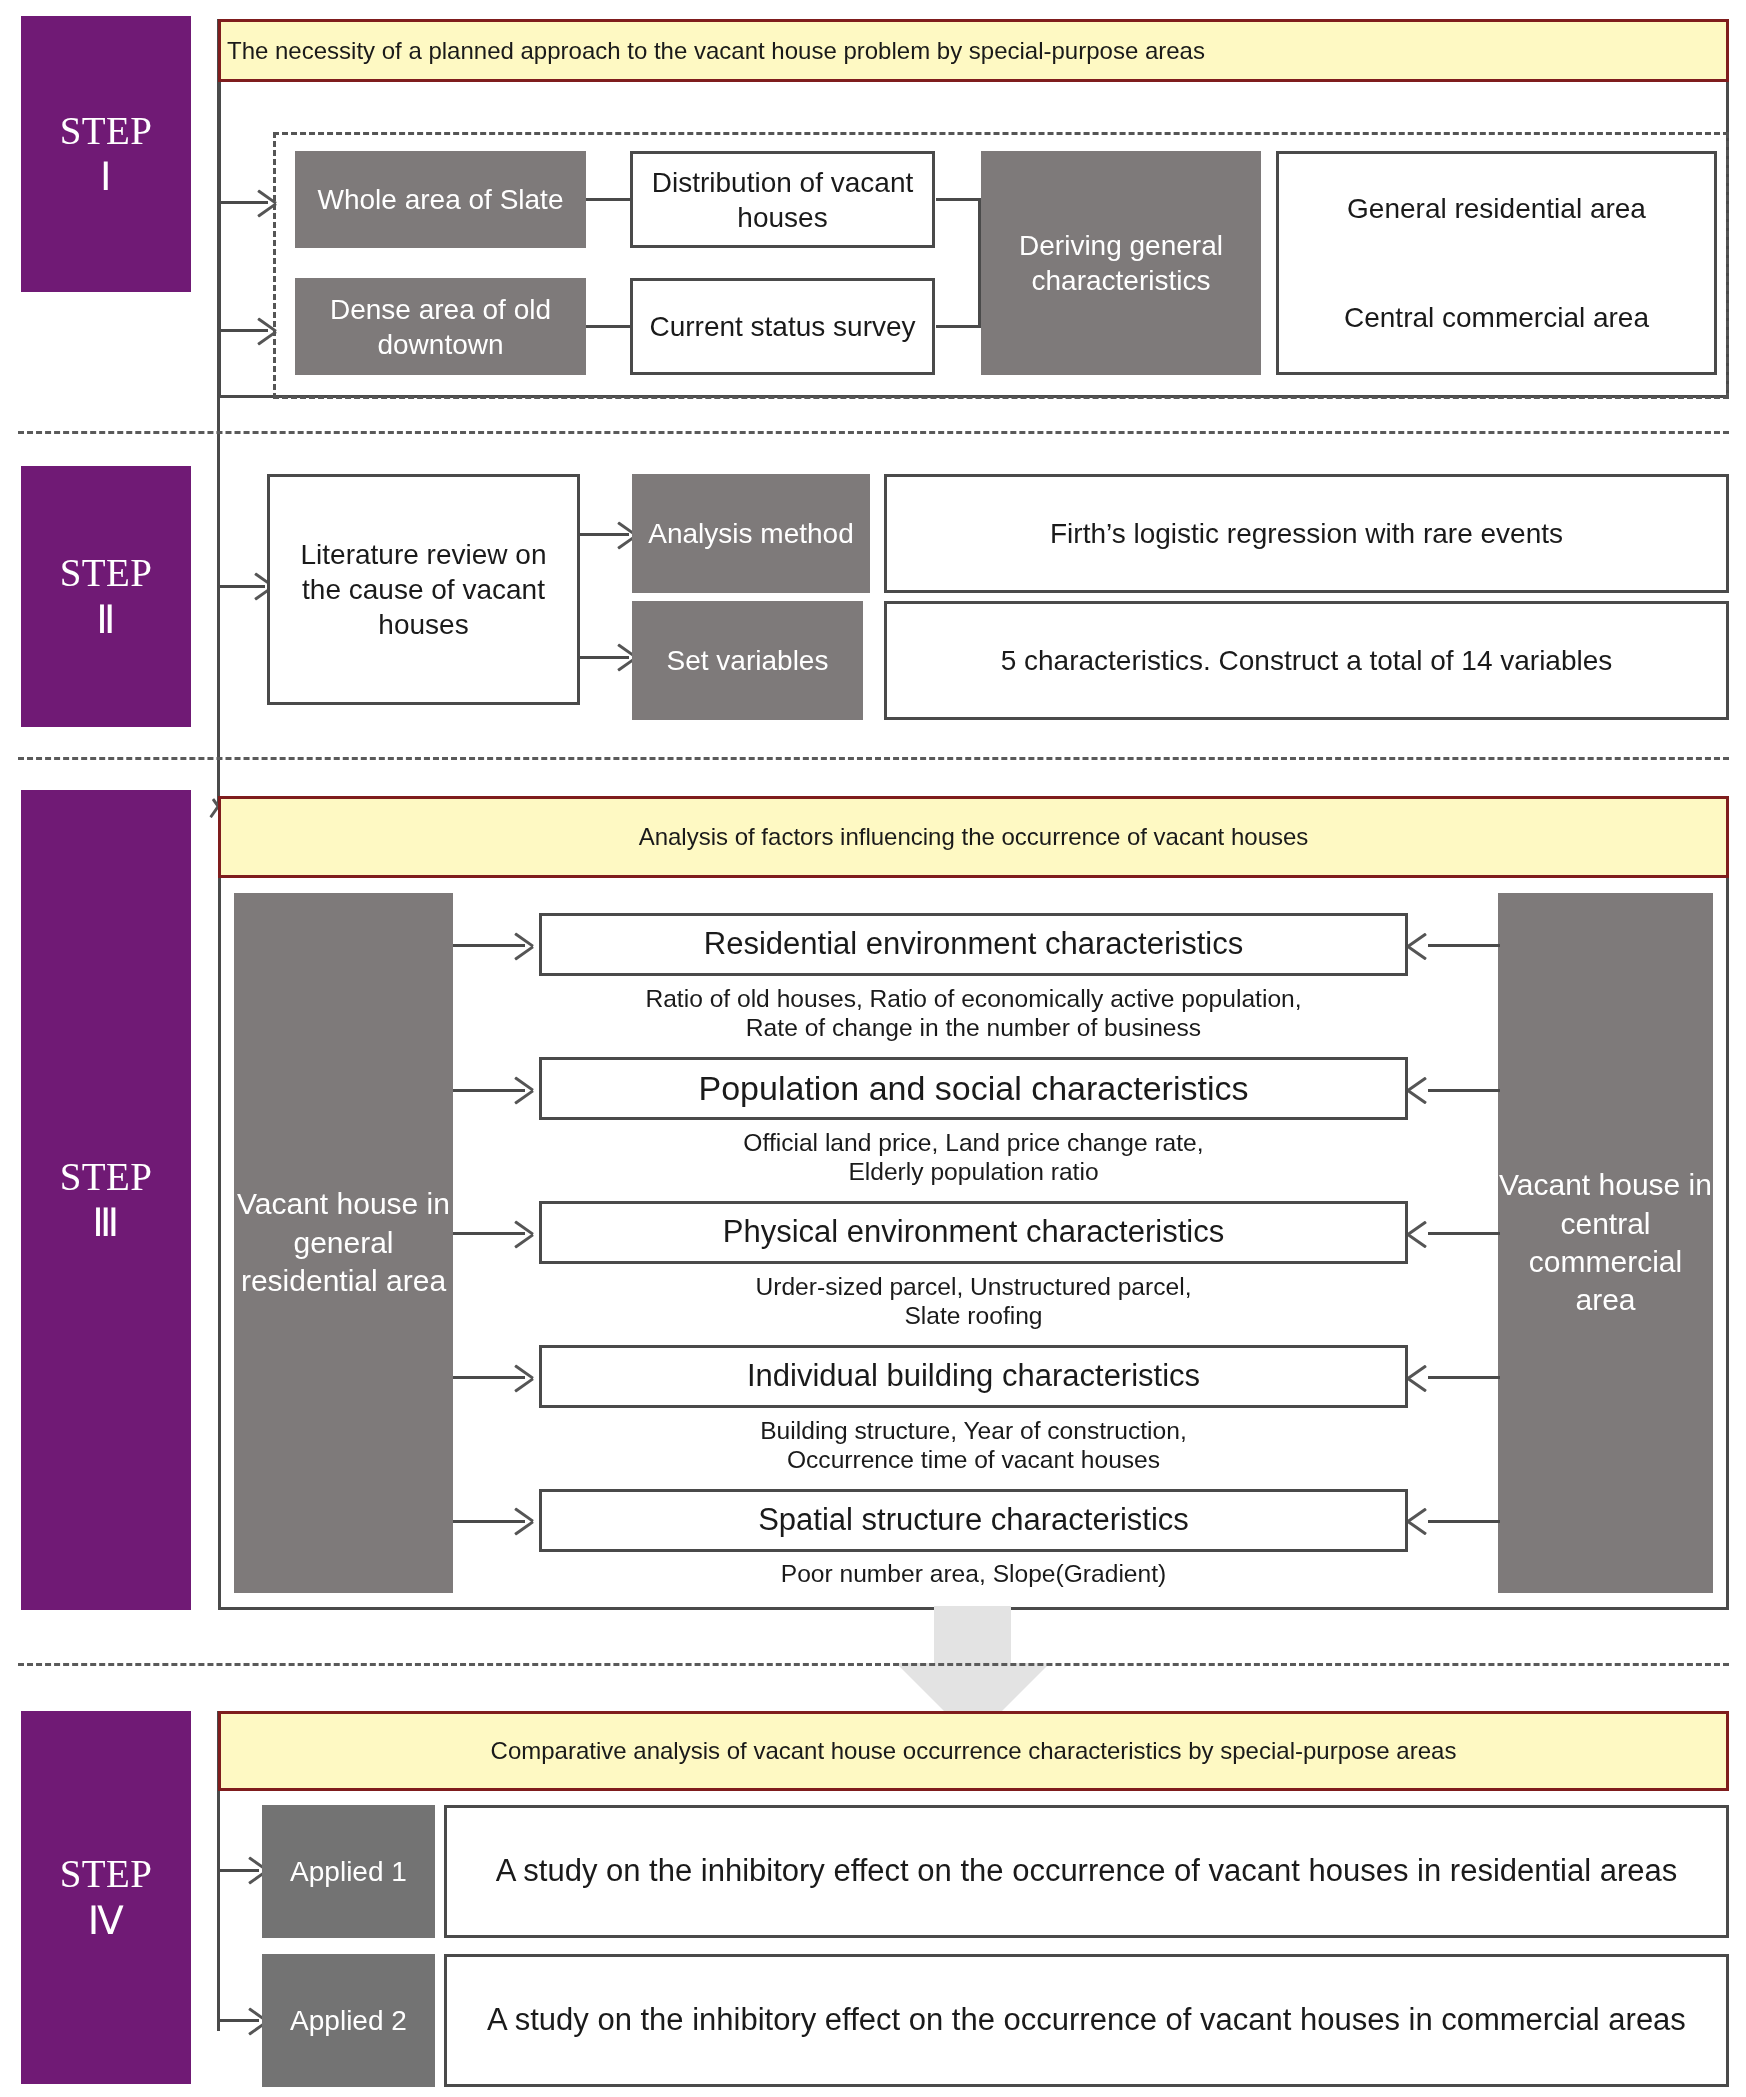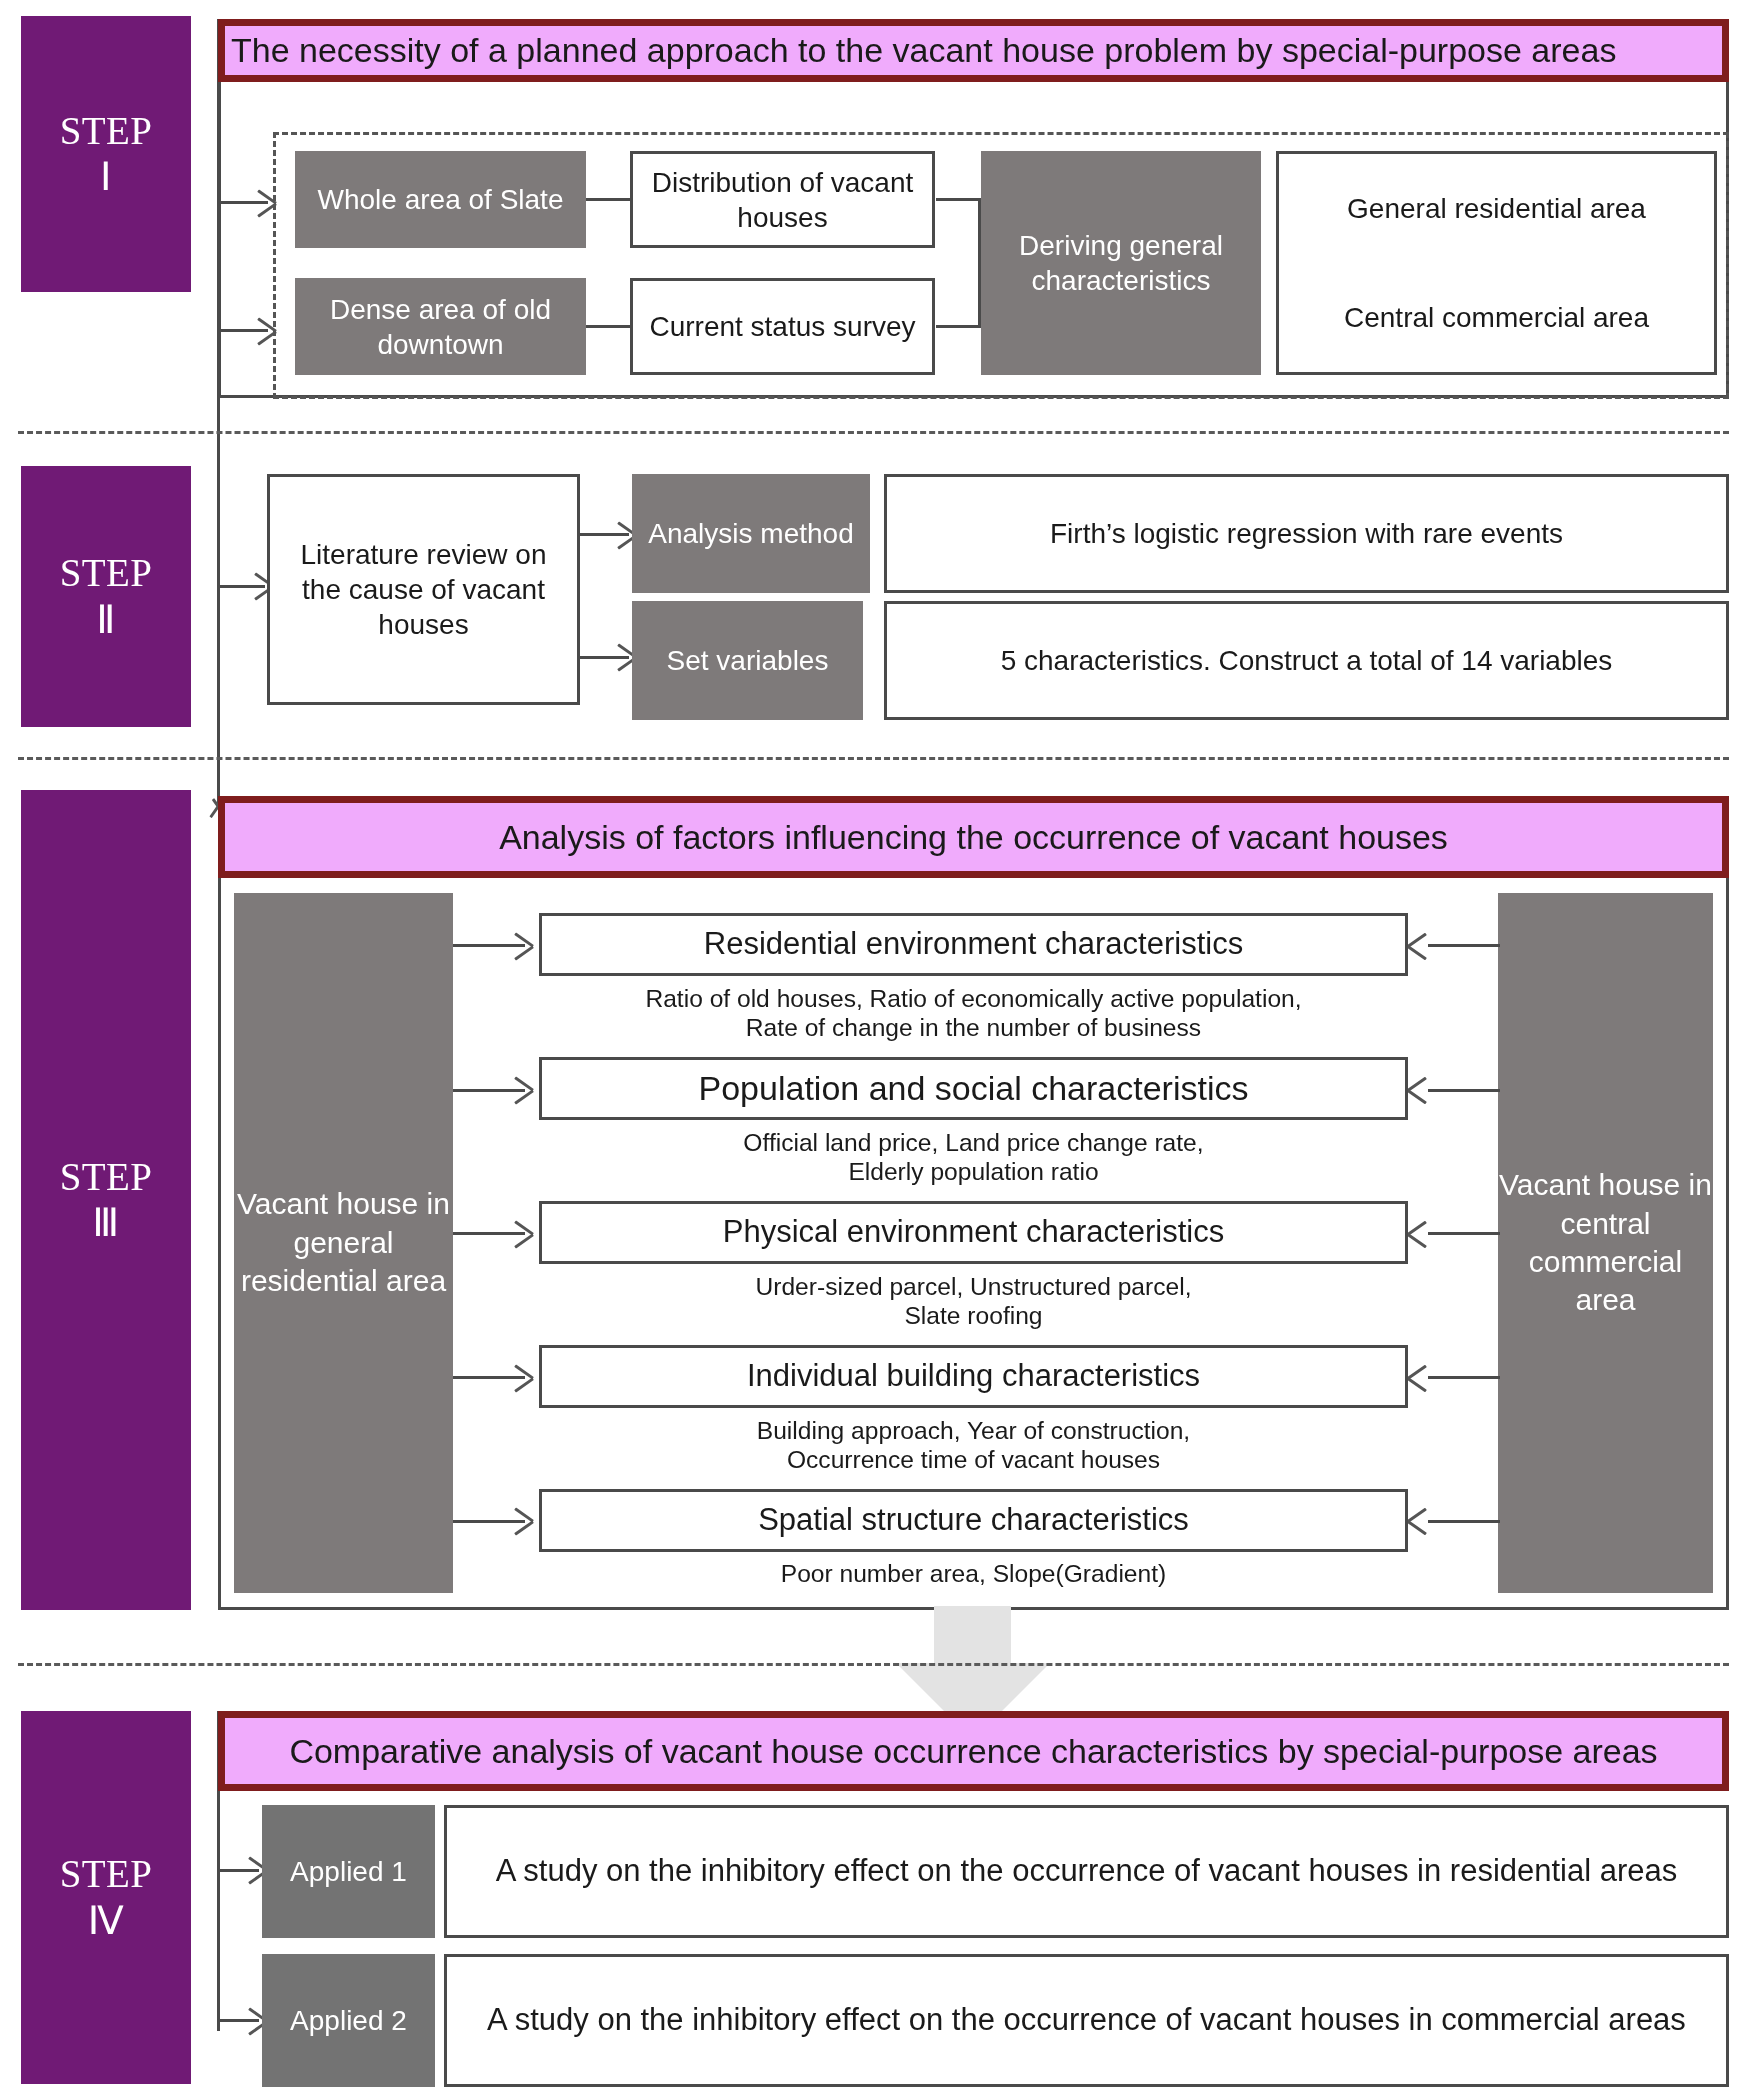--- a/index.html
+++ b/index.html
@@ -32,26 +32,26 @@
     font-family: "Liberation Serif", serif;
   }
   .step-label .sl-num { display: block; }
 
   .panel {
     border: 3px solid #4a4a4a;
     background: #ffffff;
   }
 
   .title-bar {
-    border: 7px solid #7f1d1d;
-    background: #f0abfc;
-    display: flex;
-    align-items: center;
-    justify-content: center;
-    font-size: 34px;
+    border: 3px solid #7f1d1d;
+    background: #fef9c3;
+    display: flex;
+    align-items: center;
+    justify-content: center;
+    font-size: 24px;
     color: #1a1a1a;
     white-space: nowrap;
   }
   .title-bar.left-align { justify-content: flex-start; padding-left: 1.5px; }
 
   .dashed-group {
     border: 3px dashed #555;
     background: transparent;
   }
 
@@ -279,21 +279,21 @@
   <div class="sub-note" style="left:539px; top:1272px; width:869px; white-space:pre-line;">Urder-sized parcel, Unstructured parcel,
 Slate roofing</div>
 
   <div class="abs hline" style="left:453px; top:1376px; width:72px;"></div>
   <div class="arrow-r" style="left:533px; top:1378px;"></div>
   <div class="abs hline" style="left:1428px; top:1376px; width:72px;"></div>
   <div class="arrow-l" style="left:1408px; top:1378px;"></div>
   <div class="abs wbox" style="left:539px; top:1345px; width:869px; height:63px; font-size:31px;">
     <span>Individual building characteristics</span>
   </div>
-  <div class="sub-note" style="left:539px; top:1416px; width:869px; white-space:pre-line;">Building approach, Year of construction,
+  <div class="sub-note" style="left:539px; top:1416px; width:869px; white-space:pre-line;">Building structure, Year of construction,
 Occurrence time of vacant houses</div>
 
   <div class="abs hline" style="left:453px; top:1520px; width:72px;"></div>
   <div class="arrow-r" style="left:533px; top:1521px;"></div>
   <div class="abs hline" style="left:1428px; top:1520px; width:72px;"></div>
   <div class="arrow-l" style="left:1408px; top:1521px;"></div>
   <div class="abs wbox" style="left:539px; top:1489px; width:869px; height:63px; font-size:31px;">
     <span>Spatial structure characteristics</span>
   </div>
   <div class="sub-note" style="left:539px; top:1559px; width:869px; white-space:pre-line;">Poor number area, Slope(Gradient)</div>

